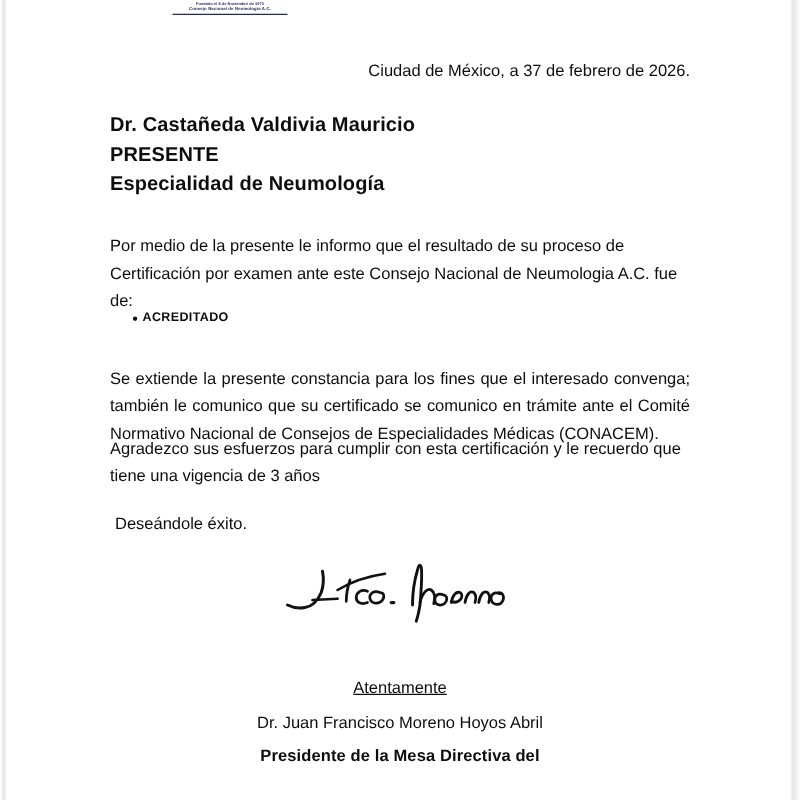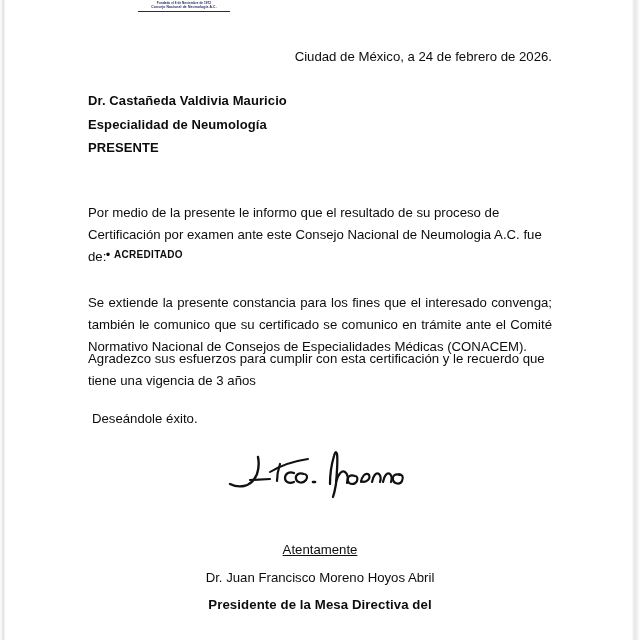--- a/index.html
+++ b/index.html
@@ -78,37 +78,37 @@
 
   
   .recipient {
     position: absolute;
     left: 88px;
     top: 89px;
     width: 464px;
   }
   .recipient div {
     font-weight: bold;
-    font-size: 13px;
+    font-size: 16px;
     line-height: 23.5px;
     letter-spacing: 0.1px;
   }
 
   
   .para {
     position: absolute;
     left: 88px;
     width: 464px;
     font-size: 13.2px;
     line-height: 22px;
   }
   .para.justify {
     text-align: justify;
   }
-  #para-1 { top: 202px; }
+  #para-1 { top: 186px; }
   #para-2 { top: 292px; }
   #para-3 { top: 348px; }
 
   .bullet-row {
     position: absolute;
     left: 88px;
     top: 245px;
     width: 464px;
     display: flex;
     align-items: flex-start;
@@ -191,26 +191,26 @@
 <div class="edge-right"></div>
 
 <div class="page">
 
   <div class="logo-block">
     <div class="logo-line-1">Fundado el 8 de Noviembre de 1972</div>
     <div class="logo-line-2">Consejo Nacional de Neumología A.C.</div>
     <div class="logo-rule"></div>
   </div>
 
-  <div class="date-line">Ciudad de México, a 24 de febrero de 2026.</div>
+  <div class="date-line">Ciudad de México, a 37 de febrero de 2026.</div>
 
   <div class="recipient">
     <div>Dr. Castañeda Valdivia Mauricio</div>
+    <div>PRESENTE</div>
     <div>Especialidad de Neumología</div>
-    <div>PRESENTE</div>
   </div>
 
   <div class="para" id="para-1">Por medio de la presente le informo que el resultado de su proceso de Certificación por examen ante este Consejo Nacional de Neumologia A.C. fue de:</div>
 
   <div class="bullet-row">
     <span class="bullet-dot">•</span>
     <span class="bullet-label">ACREDITADO</span>
   </div>
 
   <div class="para justify" id="para-2">Se extiende la presente constancia para los fines que el interesado convenga; también le comunico que su certificado se comunico en trámite ante el Comité Normativo Nacional de Consejos de Especialidades Médicas (CONACEM).</div>

